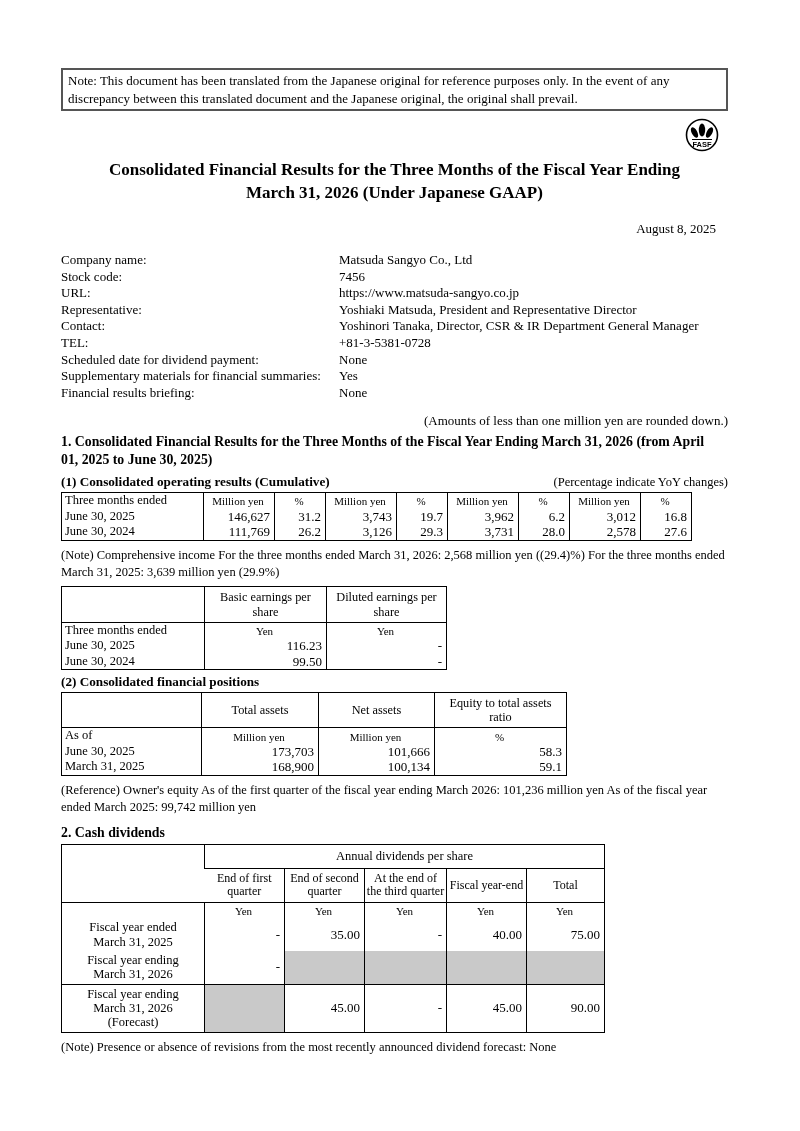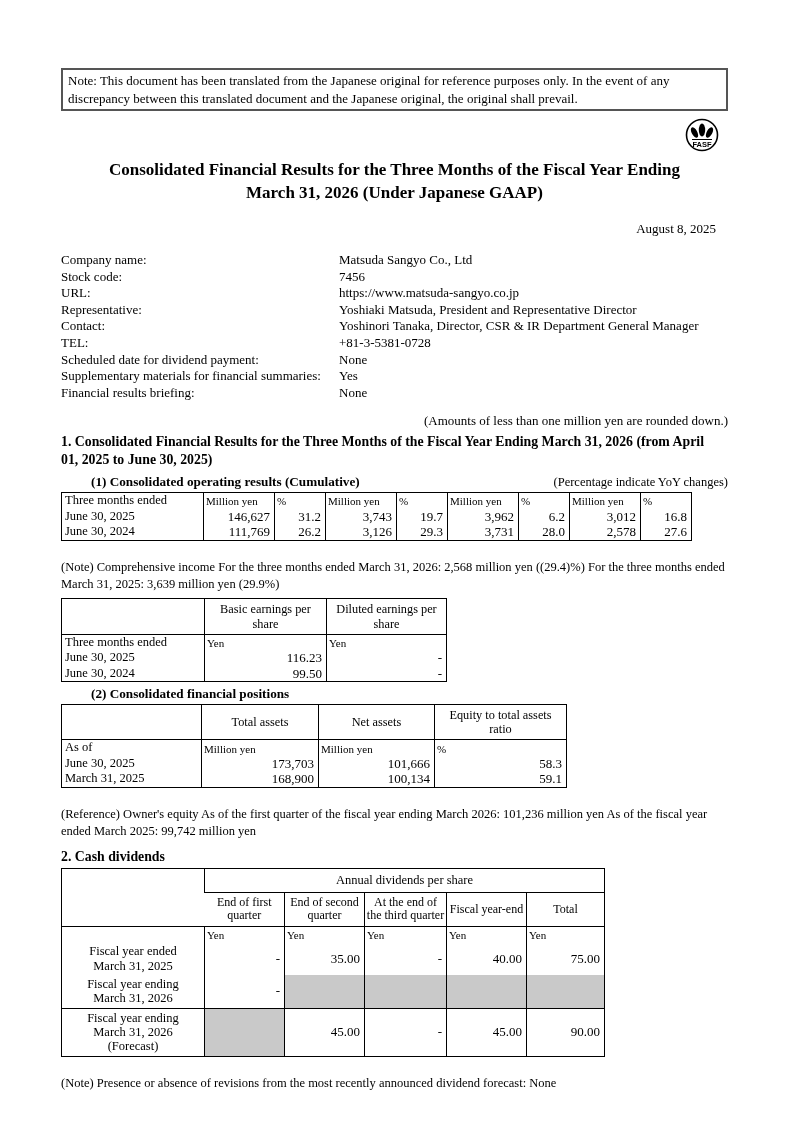--- a/index.html
+++ b/index.html
@@ -31,41 +31,41 @@
   .info-label { width:278px; flex:none; }
   .info-value { flex:1; }
 
   .rounding-note { text-align:right; margin-top:12px; font-size:13px; }
 
   .h1 {
     font-weight:bold; font-size:13.8px; line-height:1.3; margin-top:4px;
     white-space:pre-line;
   }
   .subhead-row { display:flex; justify-content:space-between; align-items:flex-end; margin-top:5px; }
-  .subhead { font-weight:bold; font-size:13.2px;margin-left:30px; }
+  .subhead { font-weight:bold; font-size:13.2px; }
   .subhead-note { font-size:12.5px; }
 
   table.tbl { border-collapse:collapse; border:1.5px solid #000; margin-top:2px; }
   table.tbl td { border-left:1px solid #000; padding:0 4px; vertical-align:middle; }
   table.tbl td:first-child { border-left:none; }
   table.tbl tr.hdr td { border-bottom:1px solid #000; text-align:center; font-size:12.3px; line-height:1.15; padding:3px 2px; }
-  table.tbl td.u { text-align:left; font-size:11px; line-height:14px; padding:1px 4px 0 2px; }
+  table.tbl td.u { text-align:center; font-size:11px; line-height:14px; padding:1px 4px 0 2px; }
   table.tbl td.lbl { text-align:left; font-size:12.5px; line-height:15.5px; padding:0 2px 0 3px; }
   table.tbl td.num { text-align:right; font-size:13px; line-height:15.5px;margin-left:32px; }
 
   
   table.div-tbl td.rowlbl { text-align:center; font-size:12.5px; line-height:1.15; white-space:pre-line; padding:2px; }
   table.div-tbl tr.ghdr td { border-bottom:1px solid #000; text-align:center; font-size:12.5px; padding:4px 2px; }
   table.div-tbl tr.shdr td { border-bottom:1px solid #000; text-align:center; font-size:12px; line-height:1.15; padding:3px 1px; }
   table.div-tbl td.gray { background:#c9c9c9; }
   table.div-tbl tr.frow td { border-top:1.5px solid #000; }
   table.div-tbl td.val { text-align:right; font-size:13px; padding:4px 4px; }
   table.div-tbl tr.unitrow td { padding-top:1px; padding-bottom:0; }
 
-  .small-note { font-size:12.5px; line-height:1.35; margin-top:18px; }
+  .small-note { font-size:12.5px; line-height:1.35; margin-top:6px; }
 </style>
 </head>
 <body>
 
 <div class="page">
   <div class="content">
 
     <div class="note-box">
       <span>Note: This document has been translated from the Japanese original for reference purposes only. In the event of any discrepancy between this translated document and the Japanese original, the original shall prevail.</span>
     </div>

